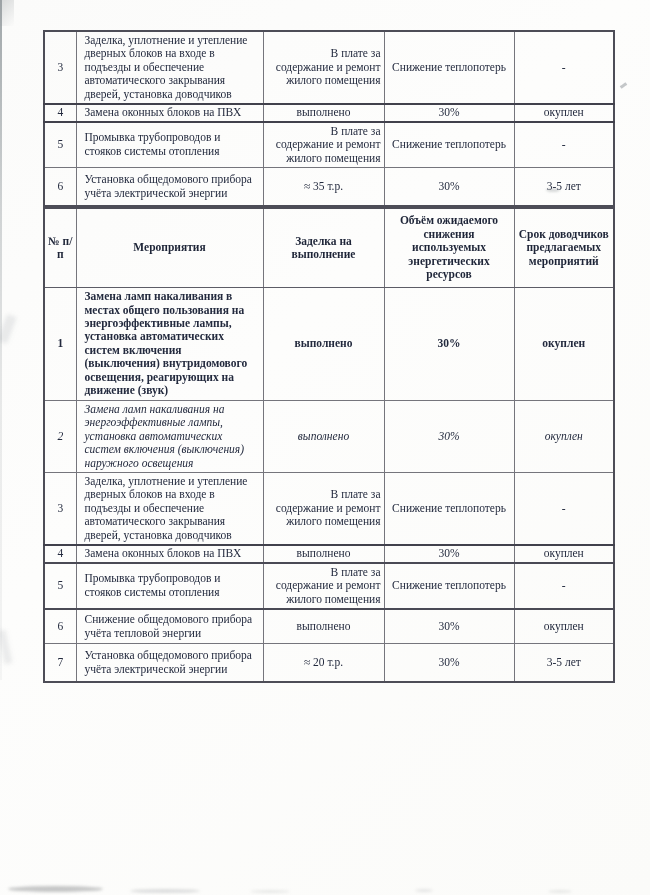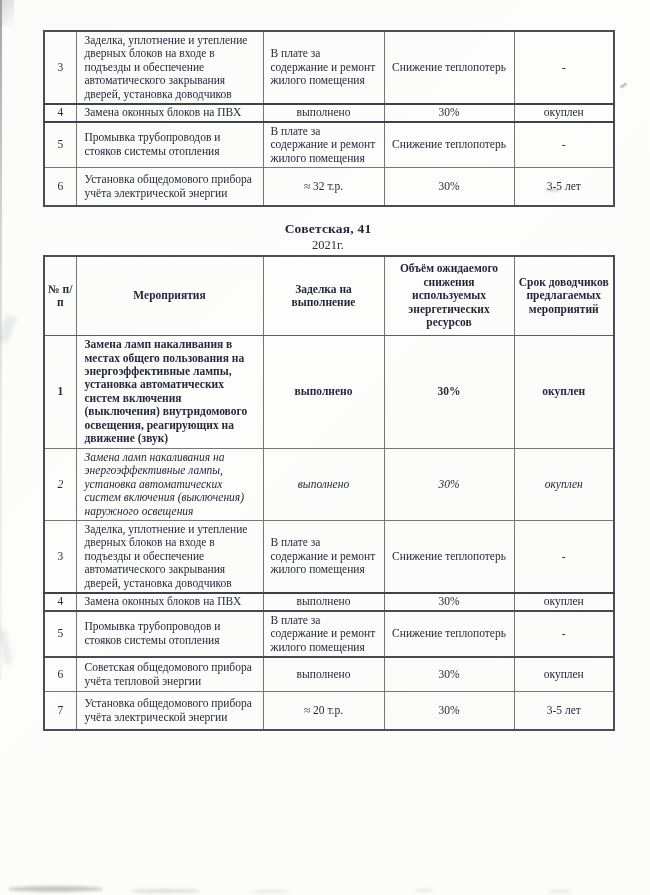--- a/index.html
+++ b/index.html
@@ -65,21 +65,21 @@
     font-weight: bold;
     color: #1e2538;
     padding: 5px 2px;
   }
   td.cell-activity {
     text-align: left;
     padding: 2px 4px 2px 8px;
     margin-top: 39px;
   }
   td.cell-cost.left-wrap {
-    text-align: left;
+    text-align: right;
     padding-left: 7px;
   }
   
   .doc-table-top tbody tr:nth-child(2) td { border-top: 2px solid #41414c; border-bottom: 2px solid #41414c; padding-top: 1px; padding-bottom: 1px; }
   .doc-table-main tbody tr:nth-child(4) td { border-top: 2px solid #41414c; border-bottom: 2px solid #4a4a55; padding-top: 1px; padding-bottom: 1px; }
   .doc-table-main tbody tr:nth-child(6) td { border-top: 2px solid #4a4a55; }
   .doc-table-main thead th { border-bottom: 1px solid #5c5c66; }
 
   
   .doc-table-top  tbody tr:nth-child(1) td { height: 63px; }
@@ -156,31 +156,27 @@
         <tr>
           <td class="cell-num">5</td>
           <td class="cell-activity">Промывка трубопроводов и стояков системы отопления</td>
           <td class="cell-cost left-wrap">В плате за содержание и ремонт жилого помещения</td>
           <td class="cell-reduction">Снижение теплопотерь</td>
           <td class="cell-payback">-</td>
         </tr>
         <tr>
           <td class="cell-num">6</td>
           <td class="cell-activity">Установка общедомового прибора учёта электрической энергии</td>
-          <td class="cell-cost">≈ 32 т.р.</td>
+          <td class="cell-cost">≈ 35 т.р.</td>
           <td class="cell-reduction">30%</td>
           <td class="cell-payback">3-5 лет</td>
         </tr>
       </tbody>
   </table>
 
-  <div class="title-block">
-    <div class="doc-title">Советская, 41</div>
-    <div class="doc-year">2021г.</div>
-  </div>
 
   <table class="doc-table doc-table-main">
     <colgroup>
       <col class="c-num">
         <col class="c-activity">
         <col class="c-cost">
         <col class="c-reduction">
         <col class="c-payback">
     </colgroup>
     <thead>
@@ -223,21 +219,21 @@
         </tr>
         <tr>
           <td class="cell-num">5</td>
           <td class="cell-activity">Промывка трубопроводов и стояков системы отопления</td>
           <td class="cell-cost left-wrap">В плате за содержание и ремонт жилого помещения</td>
           <td class="cell-reduction">Снижение теплопотерь</td>
           <td class="cell-payback">-</td>
         </tr>
         <tr>
           <td class="cell-num">6</td>
-          <td class="cell-activity">Советская общедомового прибора учёта тепловой энергии</td>
+          <td class="cell-activity">Снижение общедомового прибора учёта тепловой энергии</td>
           <td class="cell-cost">выполнено</td>
           <td class="cell-reduction">30%</td>
           <td class="cell-payback">окуплен</td>
         </tr>
         <tr>
           <td class="cell-num">7</td>
           <td class="cell-activity">Установка общедомового прибора учёта электрической энергии</td>
           <td class="cell-cost">≈ 20 т.р.</td>
           <td class="cell-reduction">30%</td>
           <td class="cell-payback">3-5 лет</td>

